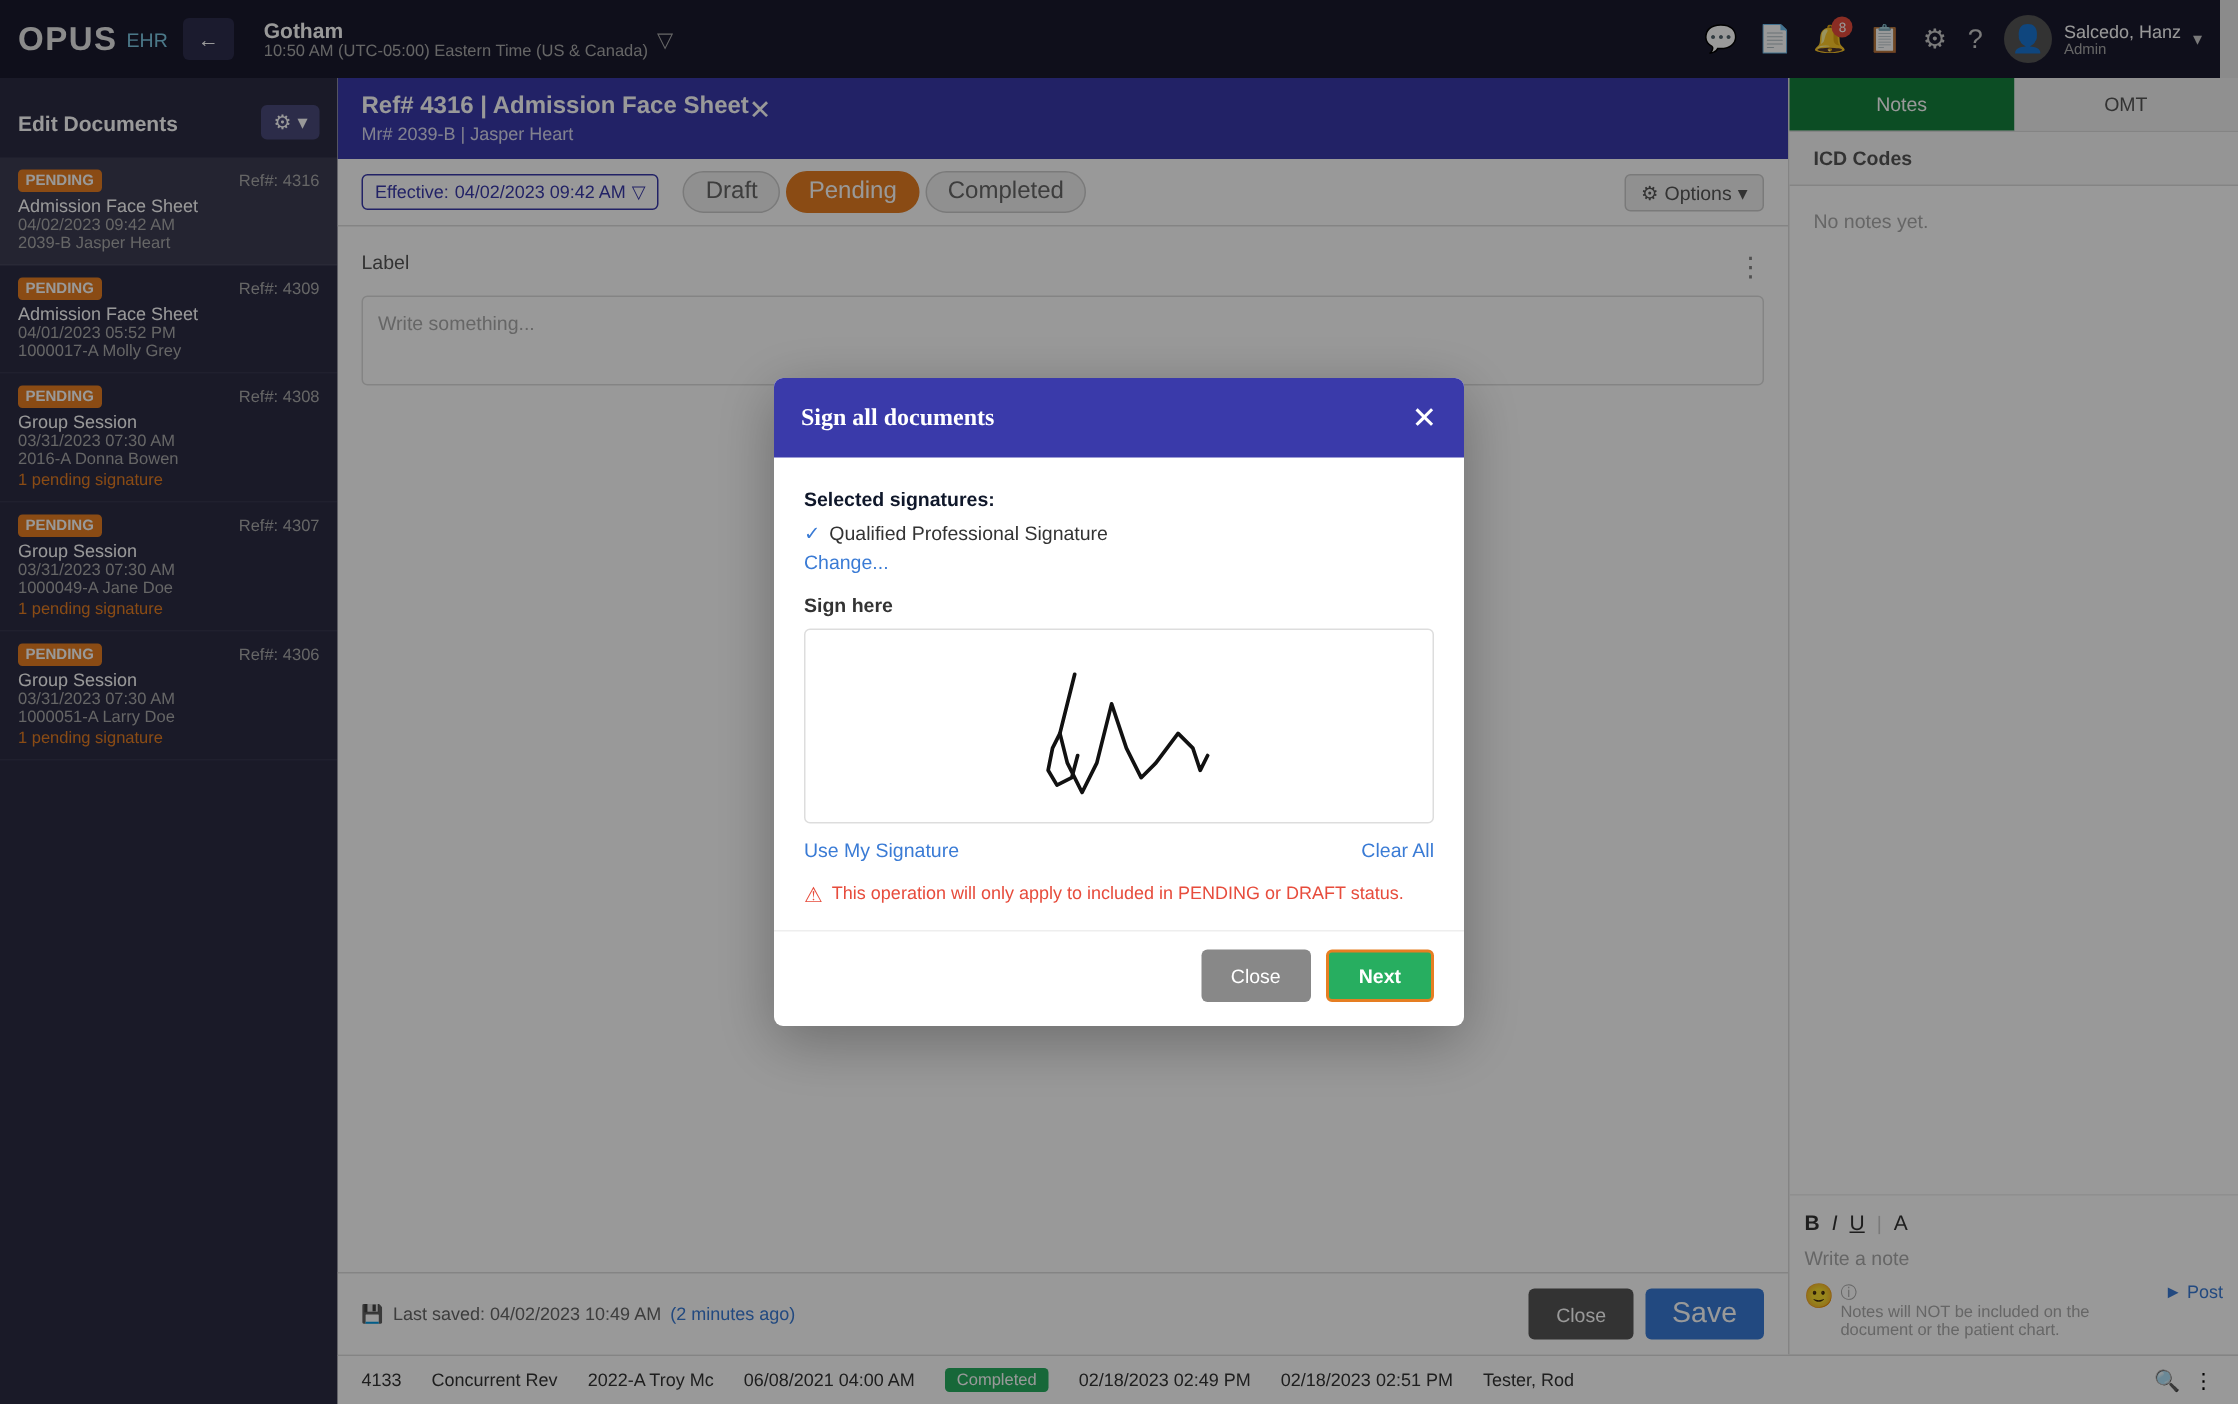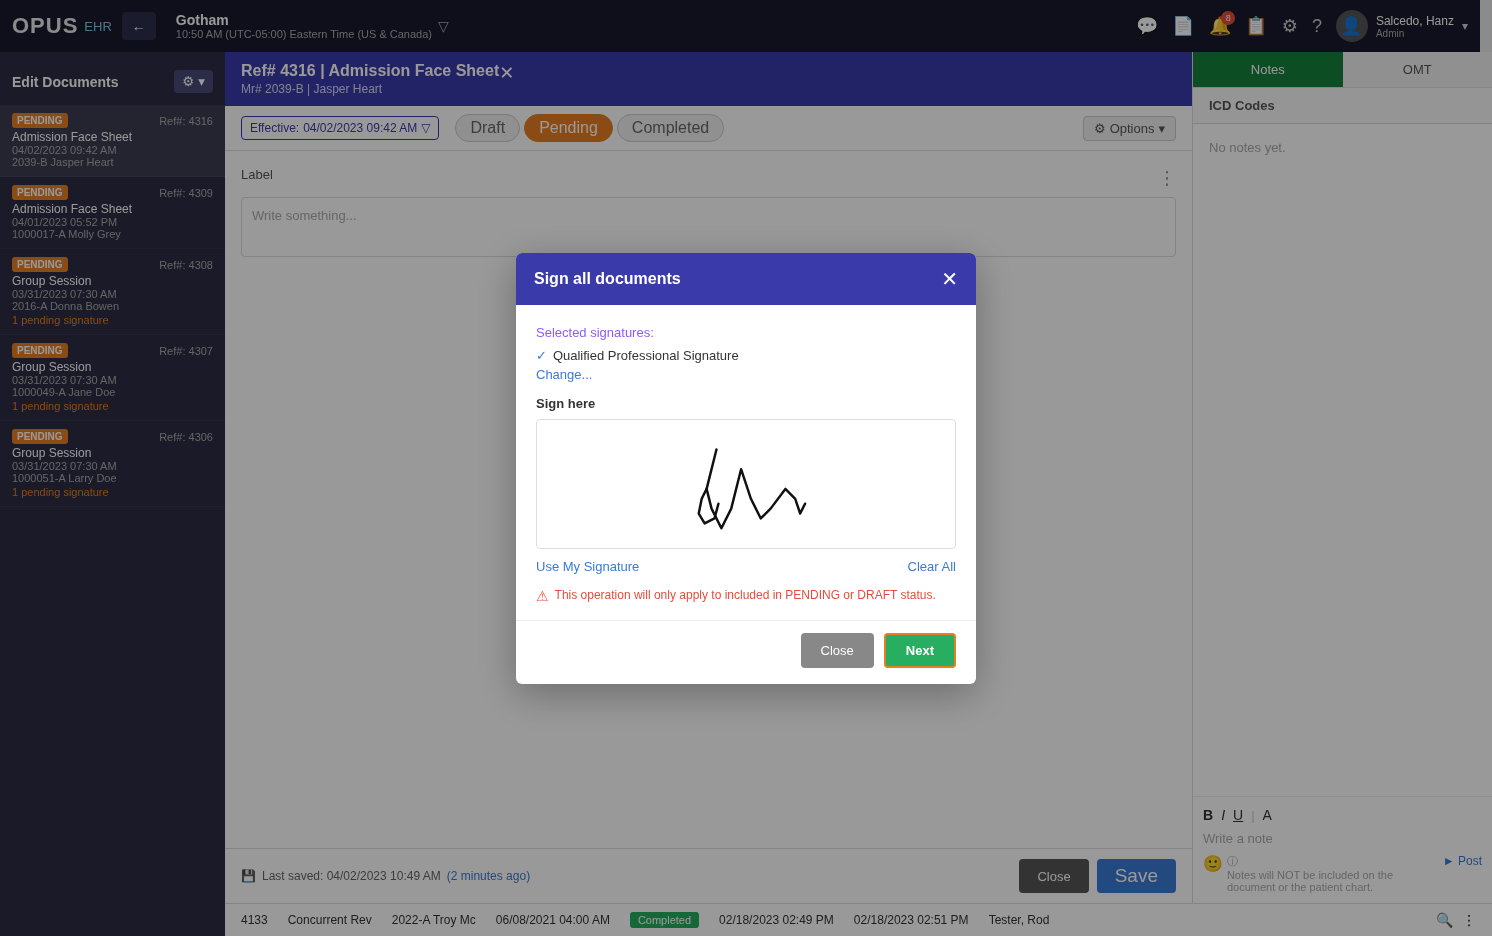--- a/index.html
+++ b/index.html
@@ -88,24 +88,24 @@
     .editor-sep { color: #ccc; }
     .write-note { color: #aaa; font-size: 13px; margin-bottom: 8px; }
     .note-hint { display: flex; align-items: flex-start; gap: 4px; font-size: 11px; color: #aaa; }
     .post-btn { color: #3a7bd5; font-size: 12px; cursor: pointer; margin-left: auto; }
     .emoji-btn { background: none; border: none; cursor: pointer; font-size: 16px; }
 
     
     .overlay { position: fixed; top: 0; left: 0; right: 0; bottom: 0; background: rgba(0,0,0,0.4); z-index: 2000; display: flex; align-items: center; justify-content: center; }
     .modal { background: white; border-radius: 6px; width: 460px; overflow: hidden; box-shadow: 0 10px 40px rgba(0,0,0,0.3); }
     .modal-header { background: #3a3aaa; color: white; padding: 14px 18px; display: flex; align-items: center; justify-content: space-between; }
-    .modal-title { font-size: 16px; font-weight: bold; }
+    .modal-title { font-size: 16px; font-weight: bold; font-family: Liberation Serif, serif; }
     .modal-close { background: none; border: none; color: white; font-size: 20px; cursor: pointer; }
     .modal-body { padding: 20px 20px 16px; }
-    .selected-sigs-label { color: #8b5cf6; font-size: 13px; font-weight: 400; margin-bottom: 8px; }
+    .selected-sigs-label { color: #0f172a; font-size: 13px; font-weight: 700; margin-bottom: 8px; }
     .sig-item { display: flex; align-items: center; gap: 6px; color: #333; font-size: 13px; margin-bottom: 4px; }
     .sig-check { color: #3a7bd5; }
     .change-link { color: #3a7bd5; font-size: 13px; cursor: pointer; margin-bottom: 14px; display: block; }
     .sign-here-label { color: #333; font-size: 13px; font-weight: 600; margin-bottom: 8px; }
     .signature-box { border: 1px solid #ddd; border-radius: 4px; height: 130px; display: flex; align-items: center; justify-content: center; margin-bottom: 10px; overflow: hidden; }
     .sig-actions { display: flex; justify-content: space-between; margin-bottom: 14px; }
     .use-sig-link { color: #3a7bd5; font-size: 13px; cursor: pointer; }
     .clear-all-link { color: #3a7bd5; font-size: 13px; cursor: pointer; }
     .warning-msg { display: flex; align-items: flex-start; gap: 6px; color: #e74c3c; font-size: 12px; background: #fff; }
     .warning-icon { color: #e74c3c; font-size: 14px; flex-shrink: 0; }

